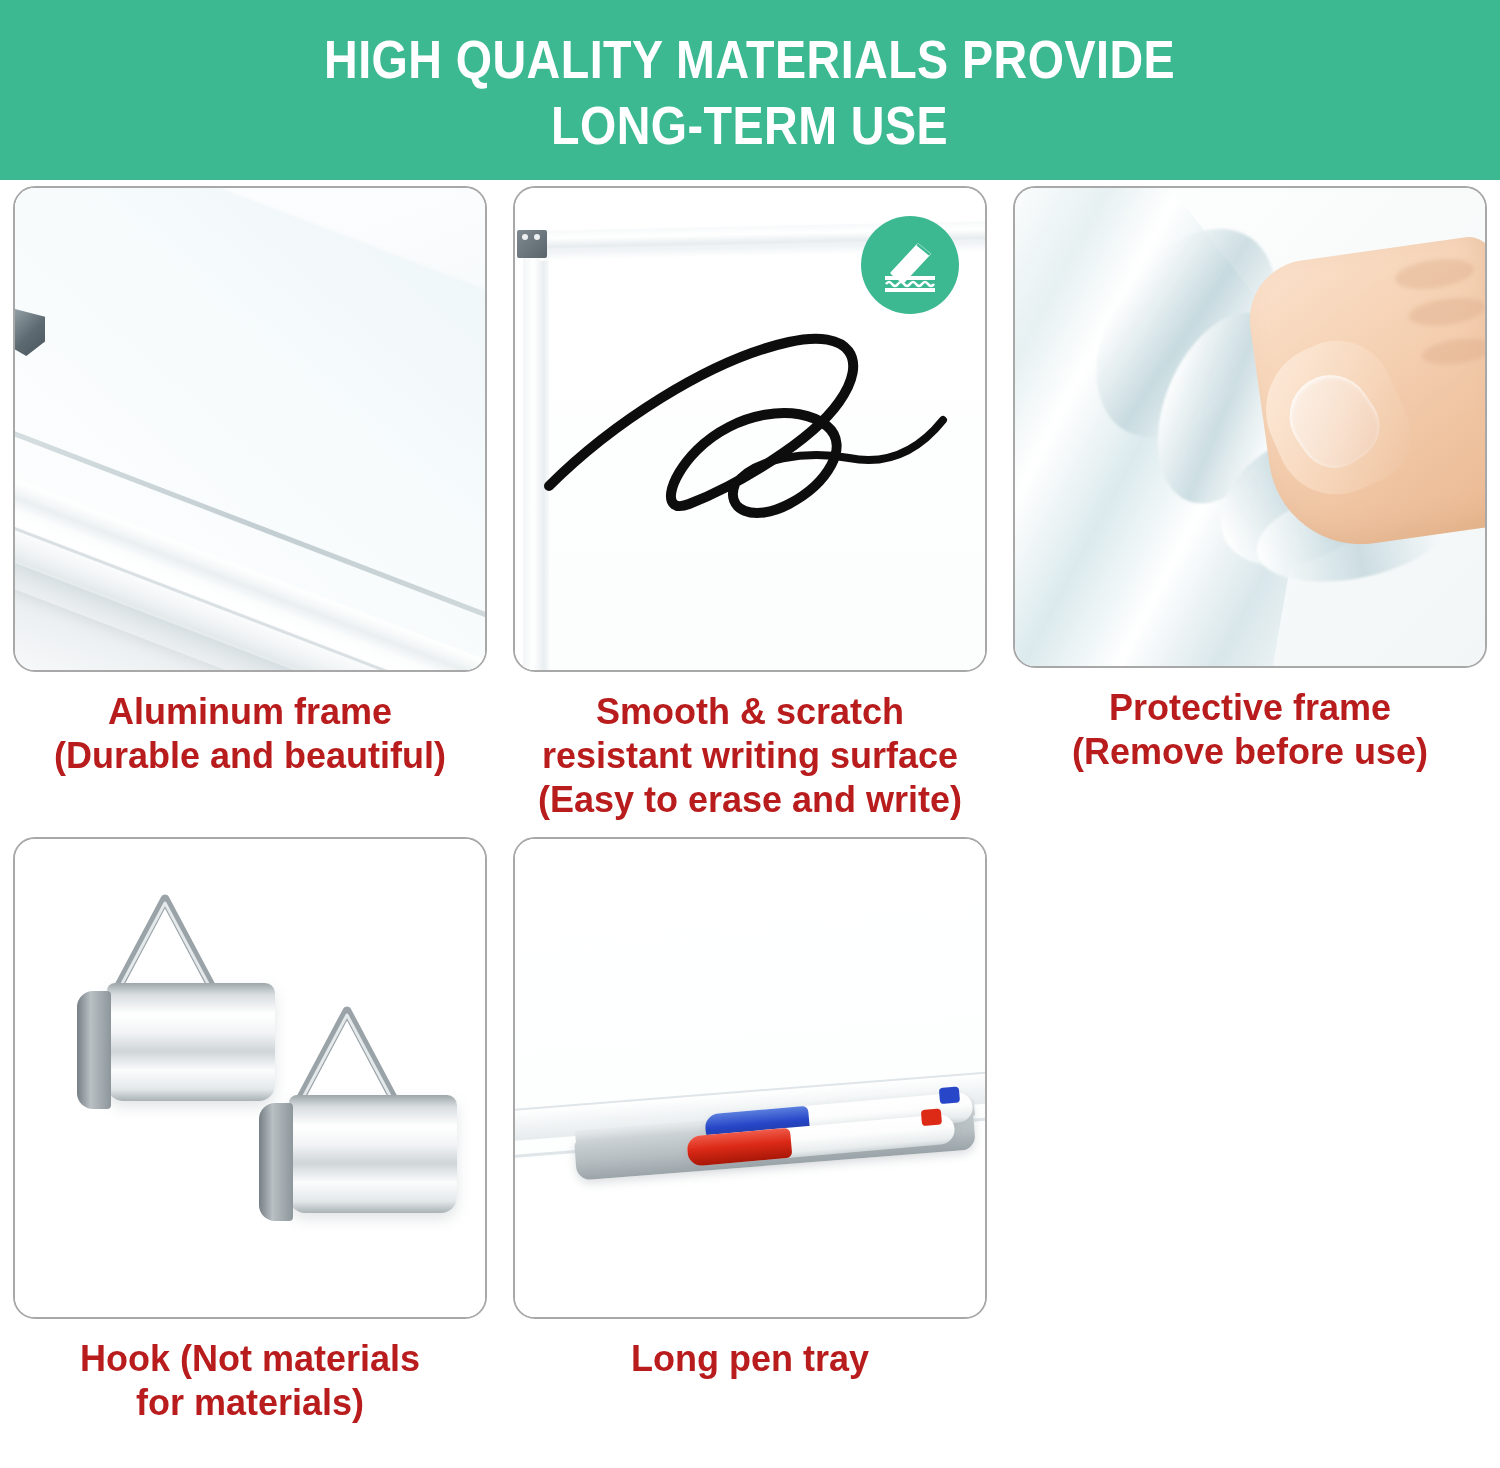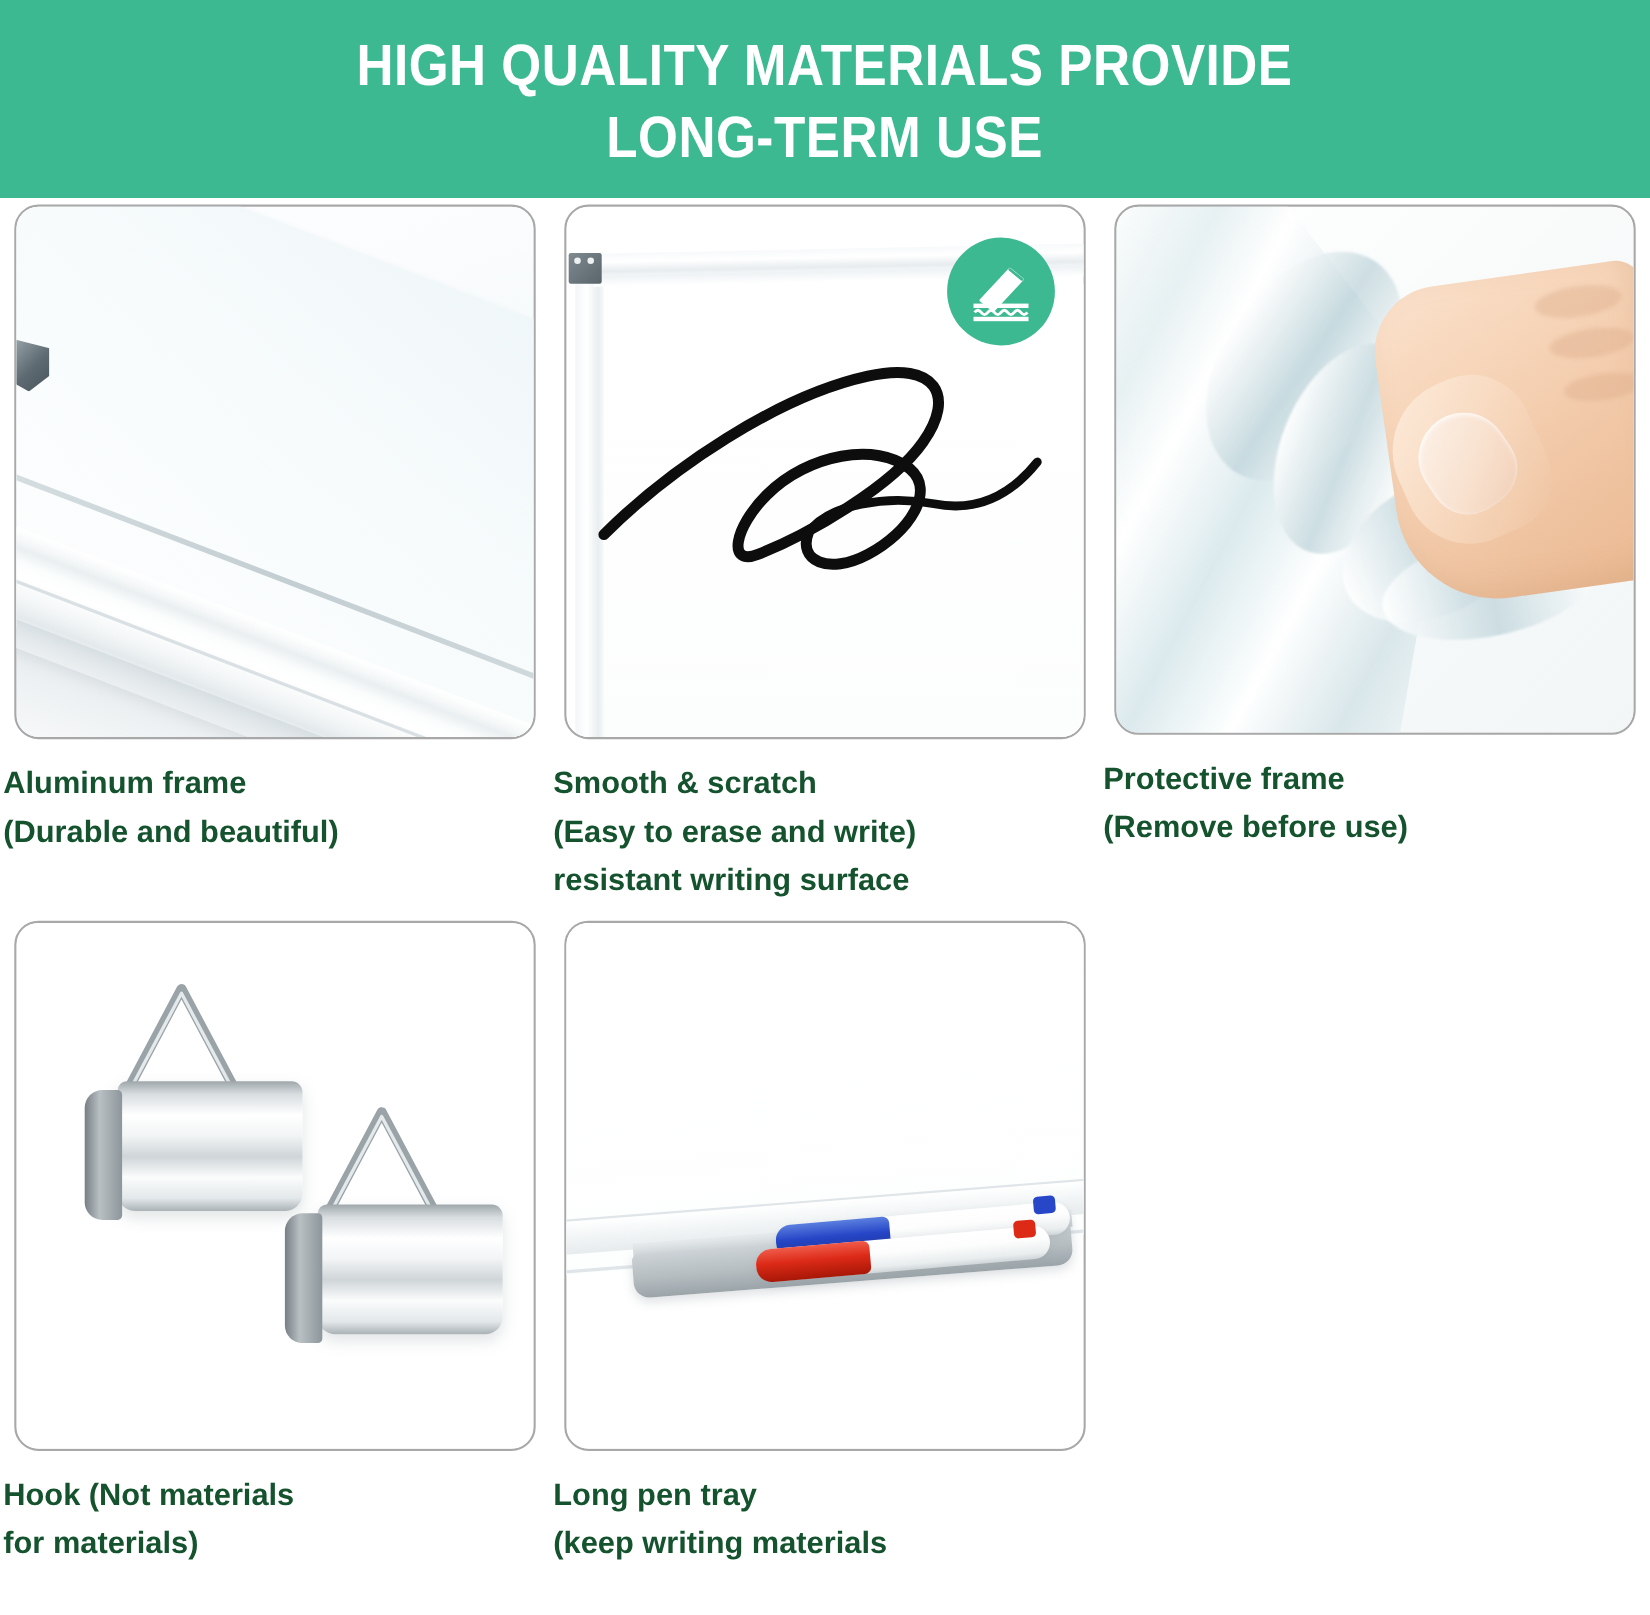--- a/index.html
+++ b/index.html
@@ -64,24 +64,25 @@
     border-radius: 22px;
     background: #ffffff;
     position: relative;
     overflow: hidden;
     margin-top: 6px;
   }
   .row2 .photo { height: 478px; }
 
   .caption {
     margin-top: 18px;
-    color: #14532d;
+    text-align: center;
+    color: #b91c1c;
     font-family: "Liberation Sans", sans-serif;
     font-weight: bold;
-    font-size: 28px;
+    font-size: 36px;
     line-height: 44px;
     width: 494px;
   }
   .cap-line { display: block; white-space: nowrap; }
 
   
   .p1-bg {
     position: absolute; inset: 0;
     background:
       linear-gradient(160deg, #fefeff 0%, #f8fbfc 40%, #ffffff 100%);
@@ -471,22 +472,22 @@
       <svg class="p3-sig" width="420" height="330" viewBox="0 0 420 330">
         <path d="M10 188 C70 128 168 62 250 44 C312 30 330 62 300 104
                  C272 144 196 188 150 206 C122 217 128 182 158 152
                  C196 114 258 104 288 128 C312 148 288 186 250 206
                  C214 225 186 212 196 186" fill="none" stroke="#0d0d0d" stroke-width="10" stroke-linecap="round" stroke-linejoin="round"></path>
         <path d="M196 186 C214 160 268 152 310 160 C350 168 380 152 404 122" fill="none" stroke="#0d0d0d" stroke-width="8" stroke-linecap="round" stroke-linejoin="round"></path>
       </svg>
     </div>
     <div class="caption">
       <span class="cap-line">Smooth &amp; scratch</span>
+      <span class="cap-line">resistant writing surface</span>
       <span class="cap-line">(Easy to erase and write)</span>
-      <span class="cap-line">resistant writing surface</span>
     </div>
   </div>
 
   <div class="cell row2">
     <div class="photo">
       <div class="p4-bg"></div>
       <div class="p4-film"></div>
       <div class="p4-crease" style="left:96px;  top:30px;  width:150px; height:230px; transform:rotate(34deg);"></div>
       <div class="p4-crease" style="left:150px; top:120px; width:120px; height:200px; transform:rotate(22deg);"></div>
       <div class="p4-crease" style="left:200px; top:250px; width:180px; height:120px; transform:rotate(-28deg);"></div>
@@ -548,17 +549,16 @@
         <div class="p6-pen-cap blue"></div>
         <div class="p6-pen-clip" style="background:#2747c8;"></div>
       </div>
       <div class="p6-pen" style="left:172px; top:286px;">
         <div class="p6-pen-cap red"></div>
         <div class="p6-pen-clip" style="background:#dc2a17;"></div>
       </div>
     </div>
     <div class="caption">
       <span class="cap-line">Long pen tray</span>
-      <span class="cap-line">(keep writing materials</span>
     </div>
   </div>
 
 </div>
 
 </body></html>

